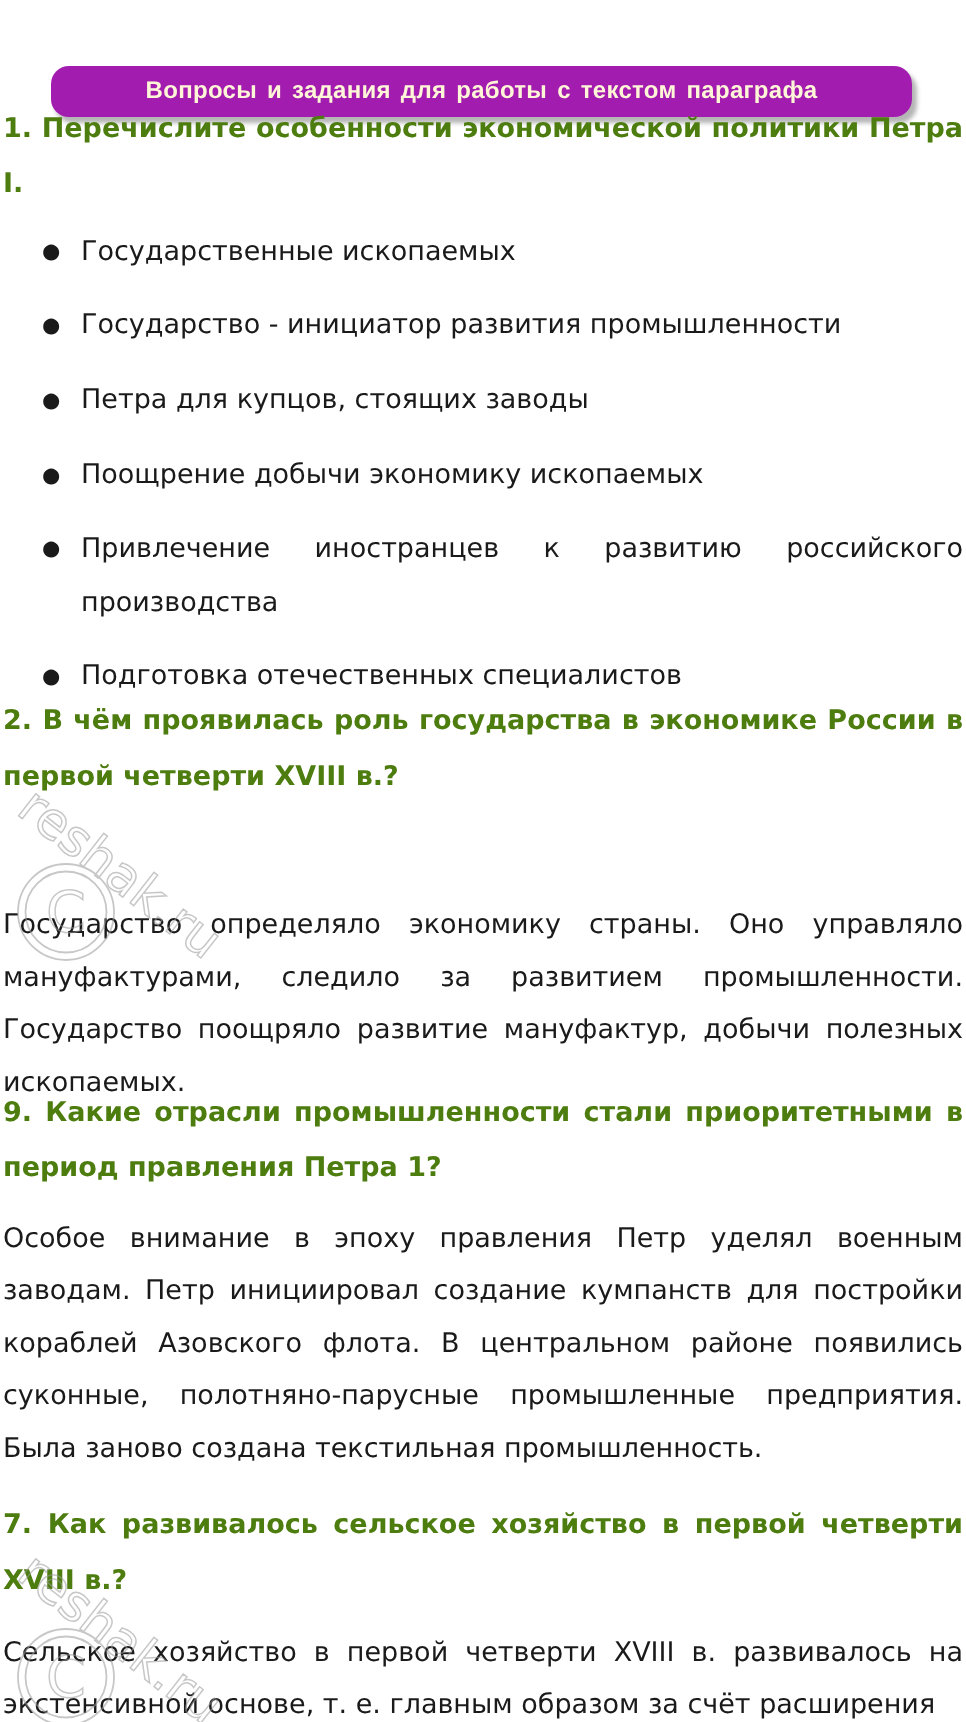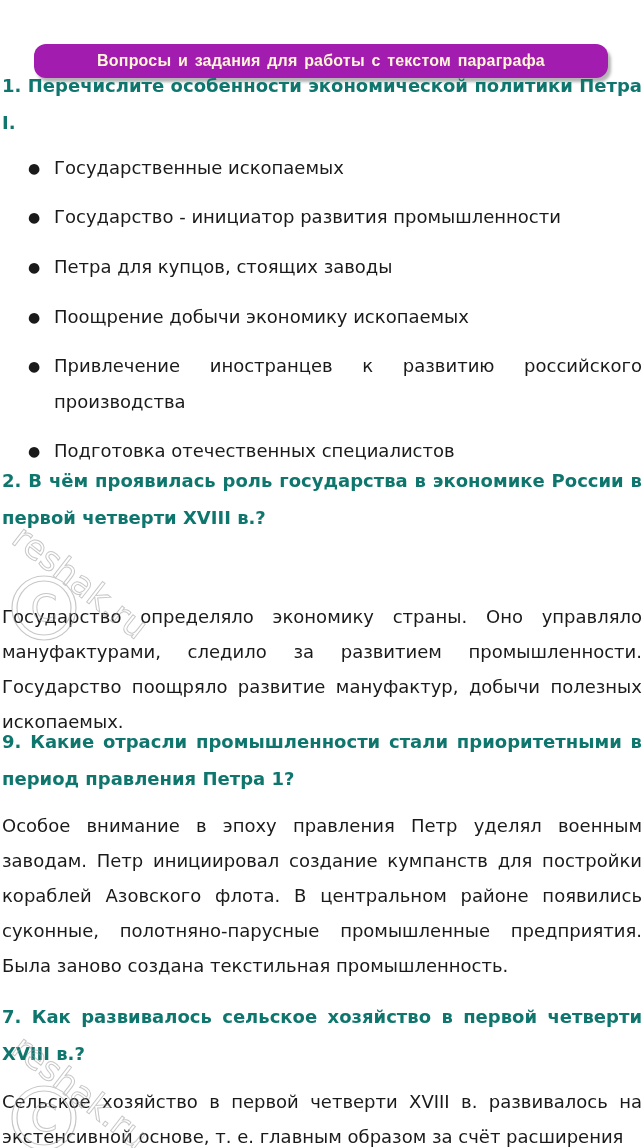--- a/index.html
+++ b/index.html
@@ -16,21 +16,21 @@
   }
   .banner-text {
     font-family: "Liberation Sans", sans-serif; font-weight: bold;
     font-size: 16px; color: #fff6d8; letter-spacing: 0.2px; word-spacing: 2px;
   }
   .content { position: absolute; left: 0; top: 0; width: 644px; }
   .q {
     position: absolute; left: 2px; width: 640px;
     font-family: "DejaVu Sans", sans-serif; font-weight: bold; font-size: 18px;
     line-height: 37px; text-align: justify; text-align-last: left;
-    color: #0f766e;
+    color: #4d7c0f;
   }
   .p {
     position: absolute; left: 2px; width: 640px;
     font-family: "DejaVu Sans", sans-serif; font-size: 18px;
     line-height: 35px; text-align: justify; text-align-last: left;
     color: #1a1a1a;
   }
   .bullet-item {
     position: absolute; left: 28px; width: 614px;
     font-size: 18px; line-height: 36px; display: flex;

